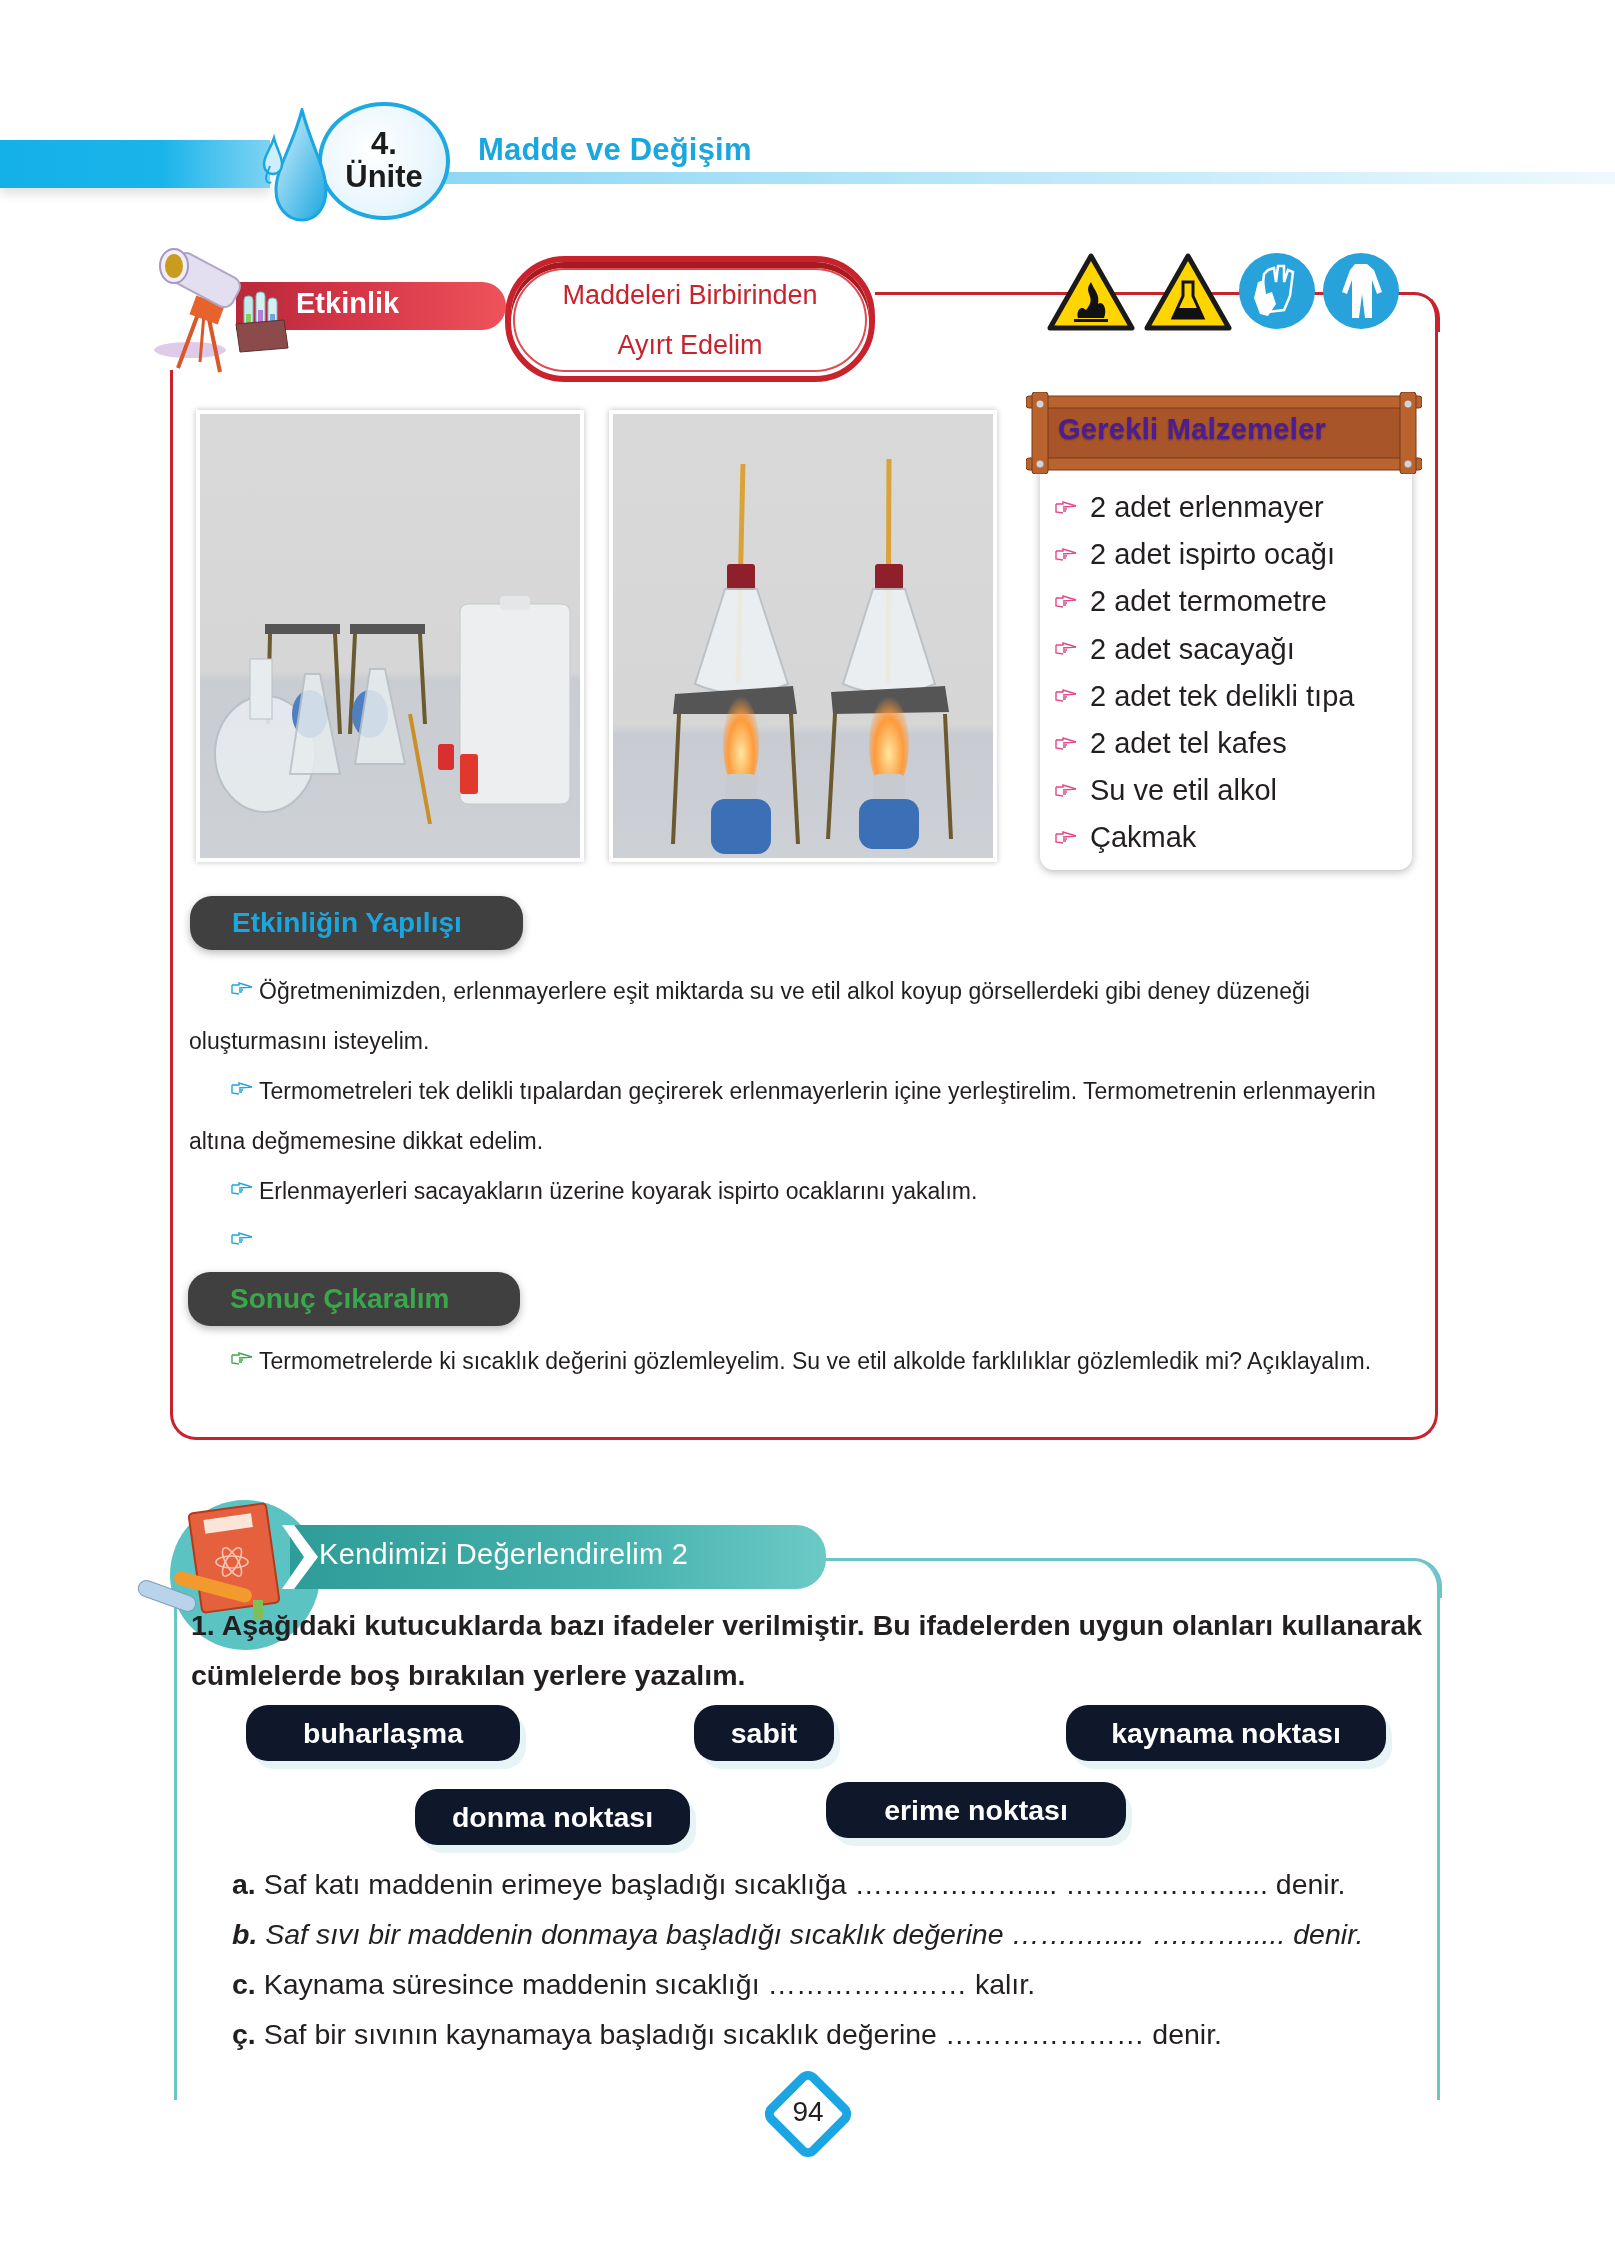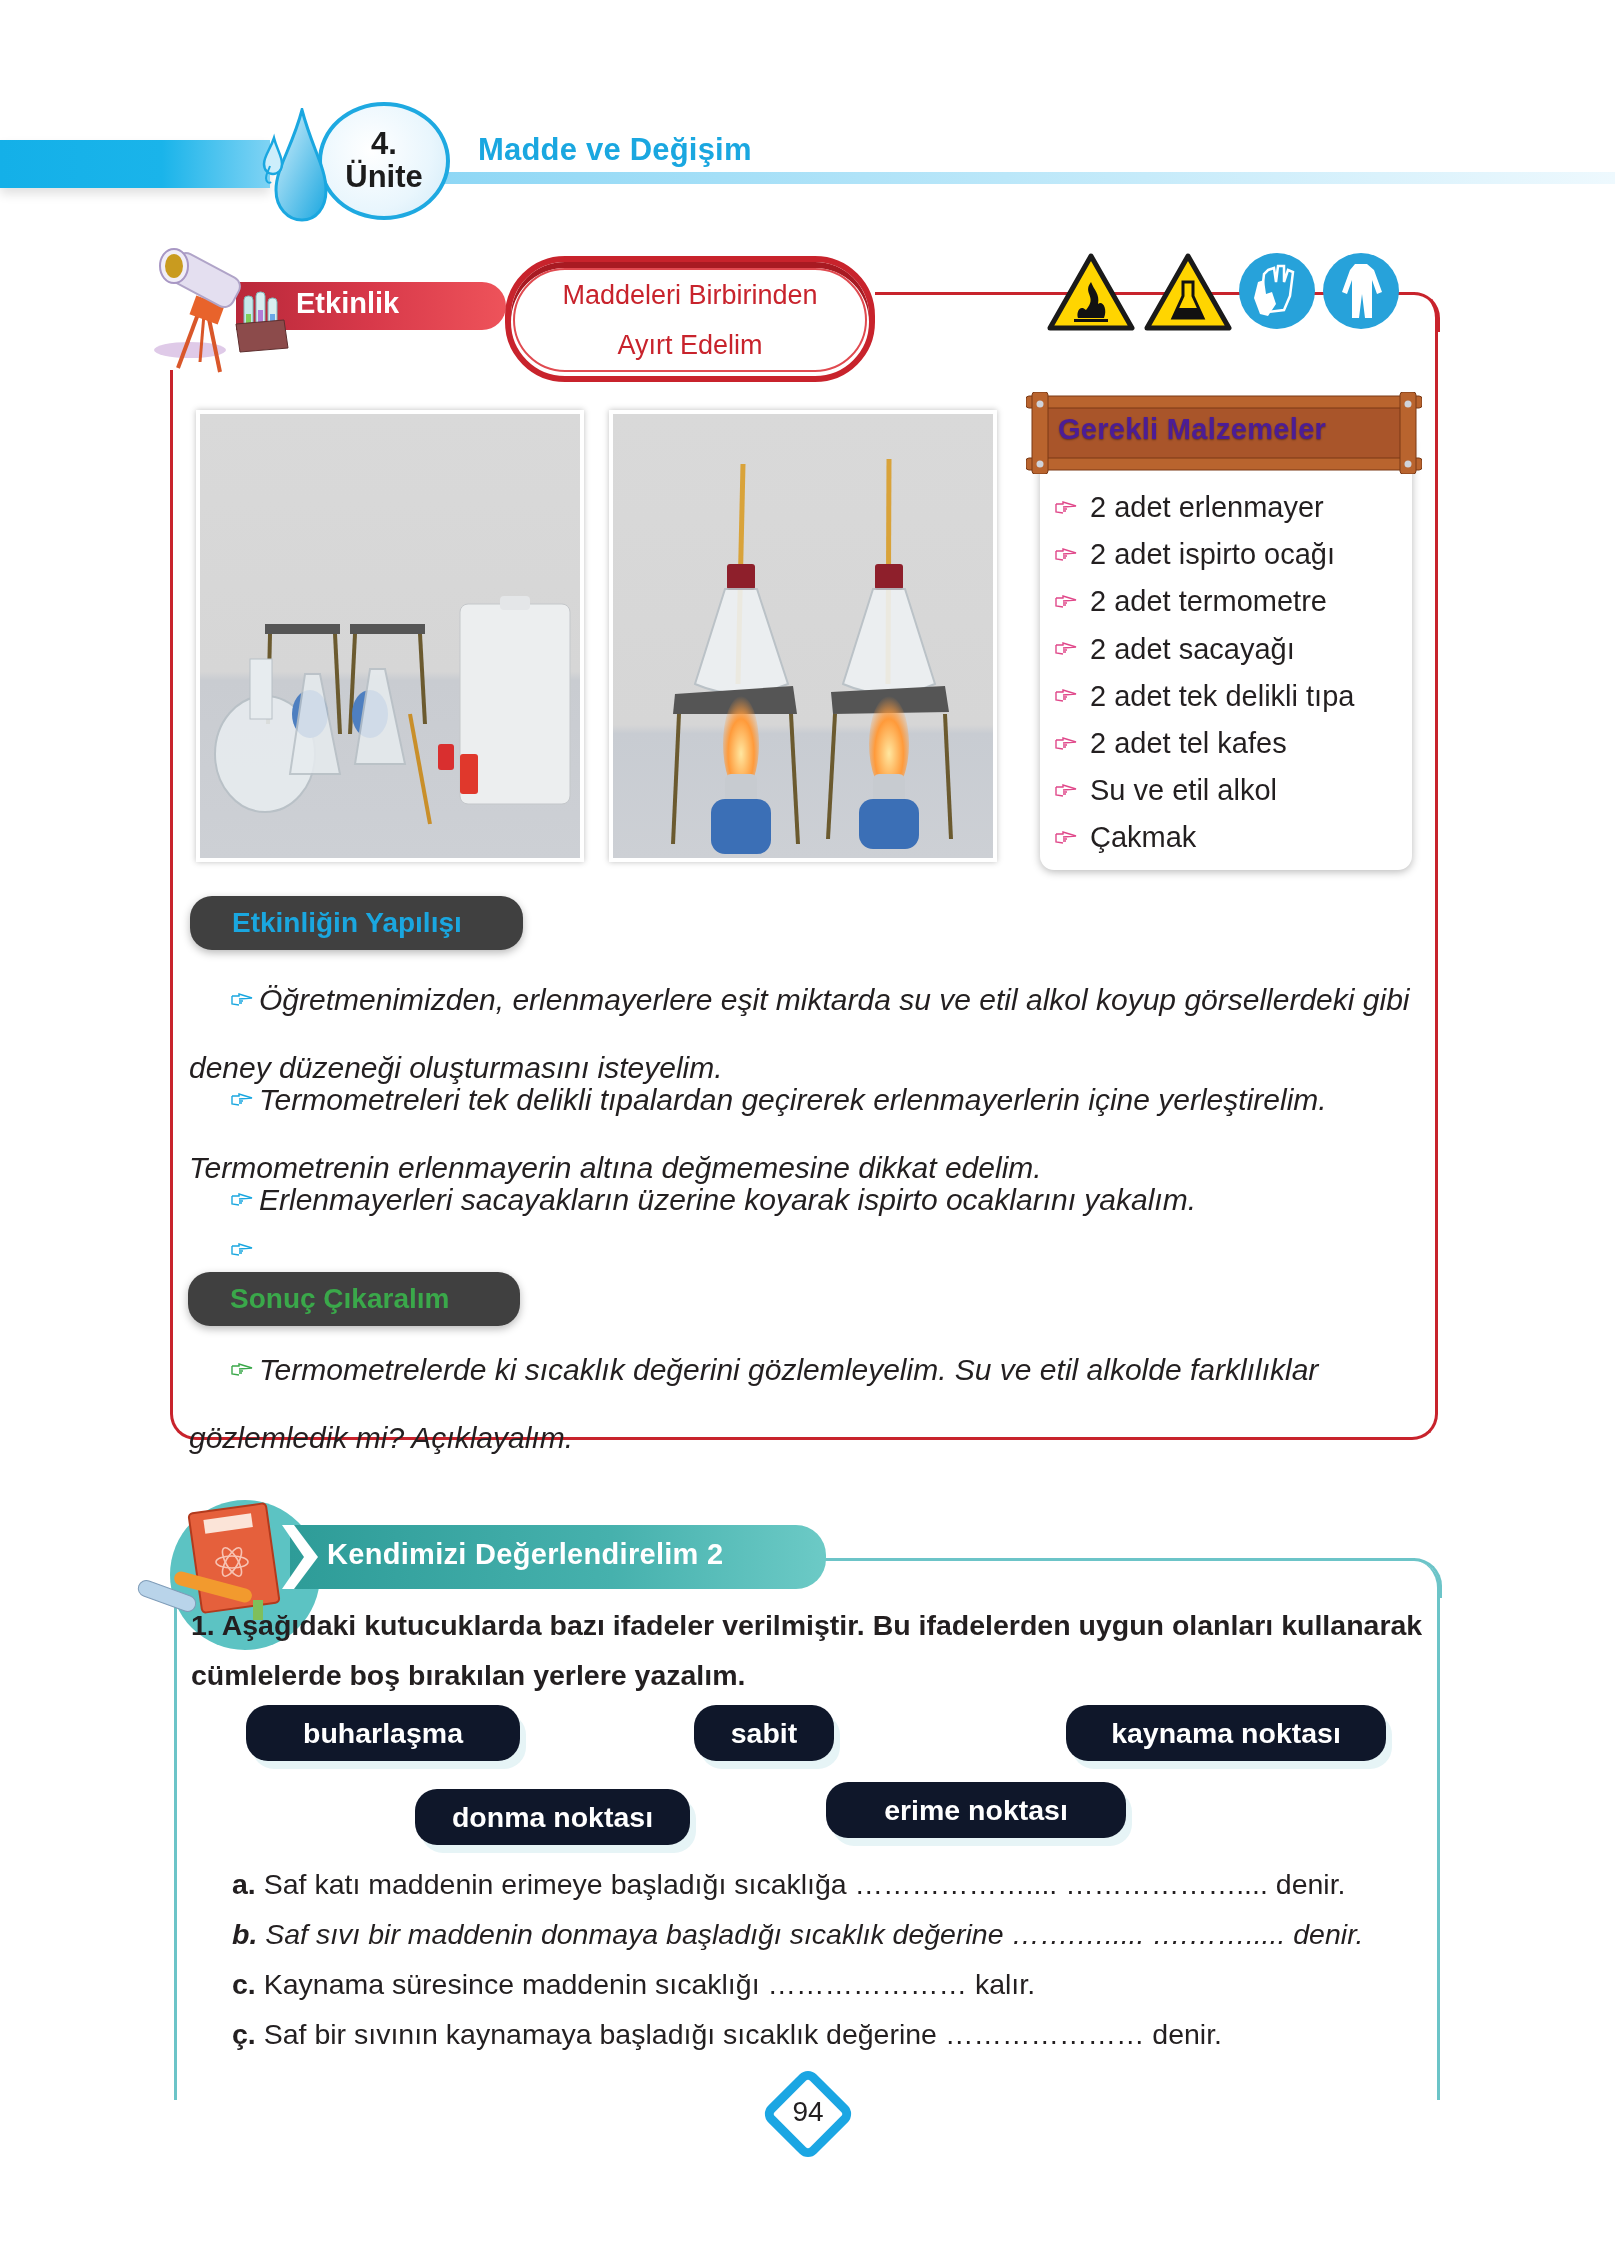--- a/index.html
+++ b/index.html
@@ -59,34 +59,34 @@
   .mat-list { left: 1055px; top: 484px; list-style: none; }
   .mat-item { display: flex; align-items: center; height: 47.2px; font-size: 29px; color: #231f20; }
   .hand { display: inline-block; width: 22px; height: 14px; margin-right: 13px; position: relative; }
 
   
   .sec-pill { height: 54px; border-radius: 22px; background: #404040; box-shadow: 0 3px 8px rgba(0,0,0,0.28);
     display: flex; align-items: center; padding-left: 42px; font-size: 28px; font-weight: bold; }
   .sec-yapilis { left: 190px; top: 896px; width: 333px; color: #1aa7e0; }
   .sec-sonuc { left: 188px; top: 1272px; width: 332px; color: #3aa84a; }
 
-  .para { position: absolute; left: 189px; width: 1236px; font-size: 30px; line-height: 68px; color: #231f20; font-style: italic; }
+  .para { position: absolute; left: 189px; width: 1236px; font-size: 23px; line-height: 50px; color: #231f20; }
   .para .ind { display: inline-block; width: 42px; }
   .phand { display: inline-block; width: 22px; height: 14px; margin-right: 6px; vertical-align: 3px; }
 
   
   .kd-frame { left: 174px; top: 1560px; width: 1266px; height: 540px; border: 3px solid #6cc4c8; border-bottom: none; border-radius: 0 28px 0 0; border-top: none; }
   .kd-topline { left: 825px; top: 1558px; width: 590px; height: 3px; background: #6cc4c8; }
   .kd-topright { left: 1410px; top: 1558px; width: 32px; height: 40px; border-top: 3px solid #6cc4c8; border-right: 3px solid #6cc4c8; border-radius: 0 28px 0 0; }
   .kd-banner { left: 290px; top: 1525px; width: 536px; height: 64px; border-radius: 0 30px 30px 0;
     background: linear-gradient(90deg, #2e9c98 0%, #46b1ad 60%, #6ccac6 100%); }
   .kd-arrow { left: 282px; top: 1525px; width: 40px; height: 64px; }
   .kd-circle { left: 170px; top: 1500px; width: 150px; height: 150px; border-radius: 50%; background: #5cc3c3; }
   .kd-book { left: 135px; top: 1500px; width: 210px; height: 120px; }
-  .kd-label { left: 327px; top: 1538px; font-size: 29px; font-weight: bold; color: #ffffff; letter-spacing: 0.3px; }
+  .kd-label { left: 319px; top: 1538px; font-size: 29px; font-weight: normal; color: #ffffff; letter-spacing: 0.3px; }
 
   .q-text { left: 191px; top: 1600px; width: 1236px; font-size: 28.5px; line-height: 50px; font-weight: bold; color: #231f20; }
 
   .chip { position: absolute; height: 56px; border-radius: 22px; background: #0f172a; color: #fff;
     font-size: 28.5px; font-weight: bold; display: flex; align-items: center; justify-content: center;
     box-shadow: 6px 8px 0 #e6f4f6; }
   .chip-1 { left: 246px; top: 1705px; width: 274px; }
   .chip-2 { left: 694px; top: 1705px; width: 140px; }
   .chip-3 { left: 1066px; top: 1705px; width: 320px; }
   .chip-4 { left: 415px; top: 1789px; width: 275px; }

